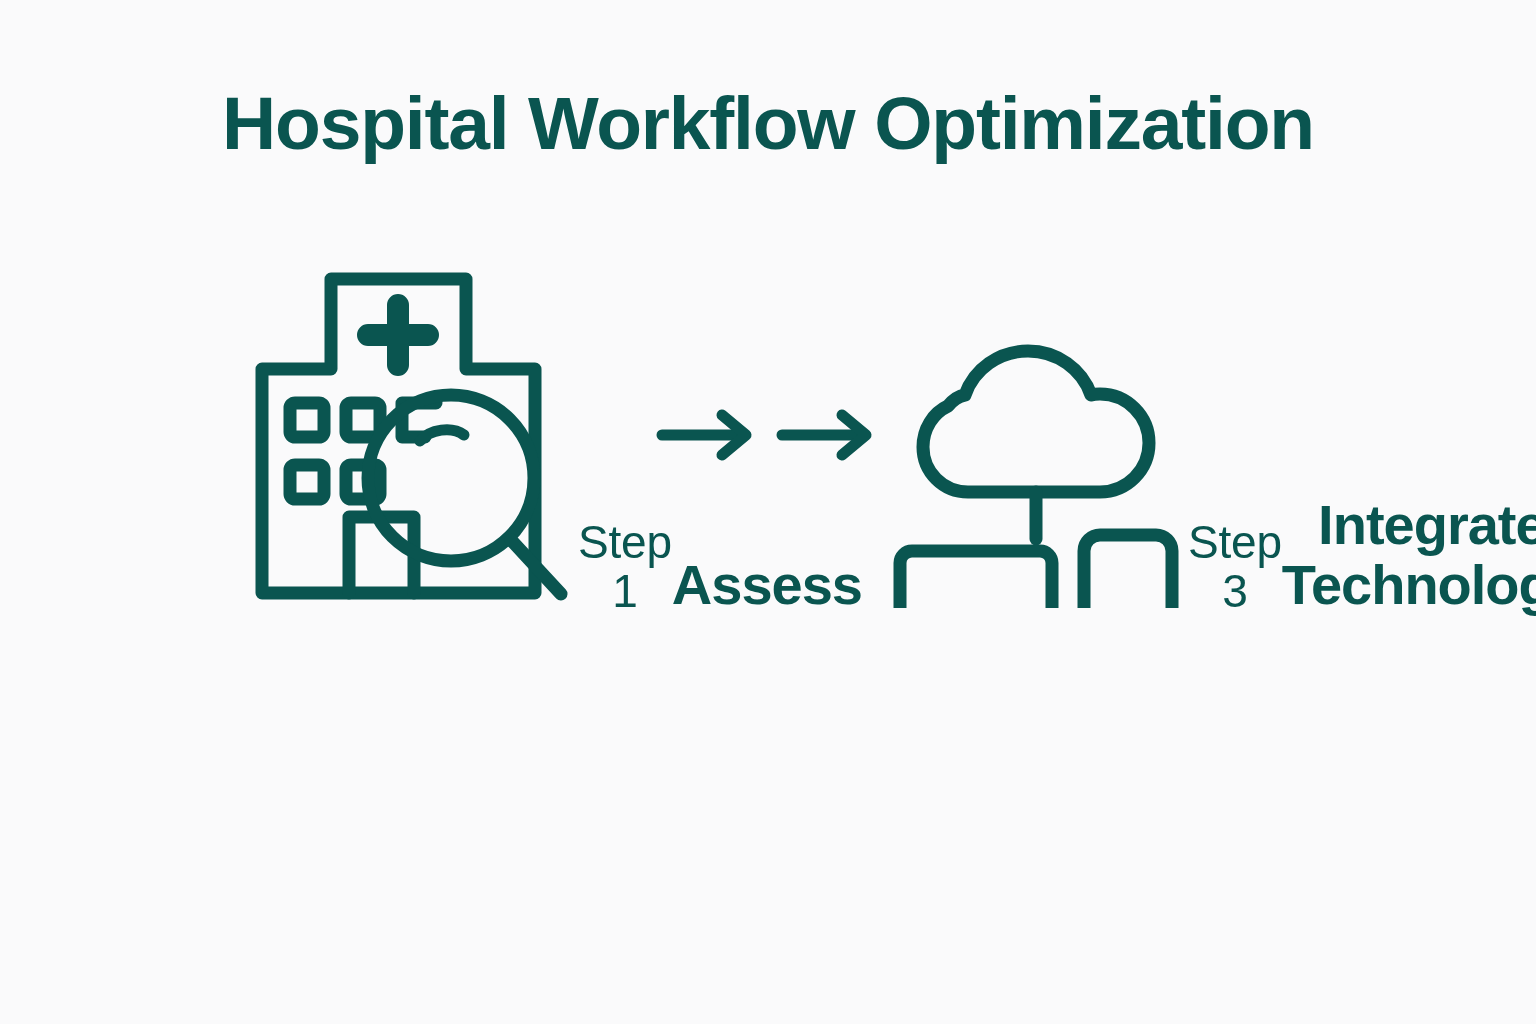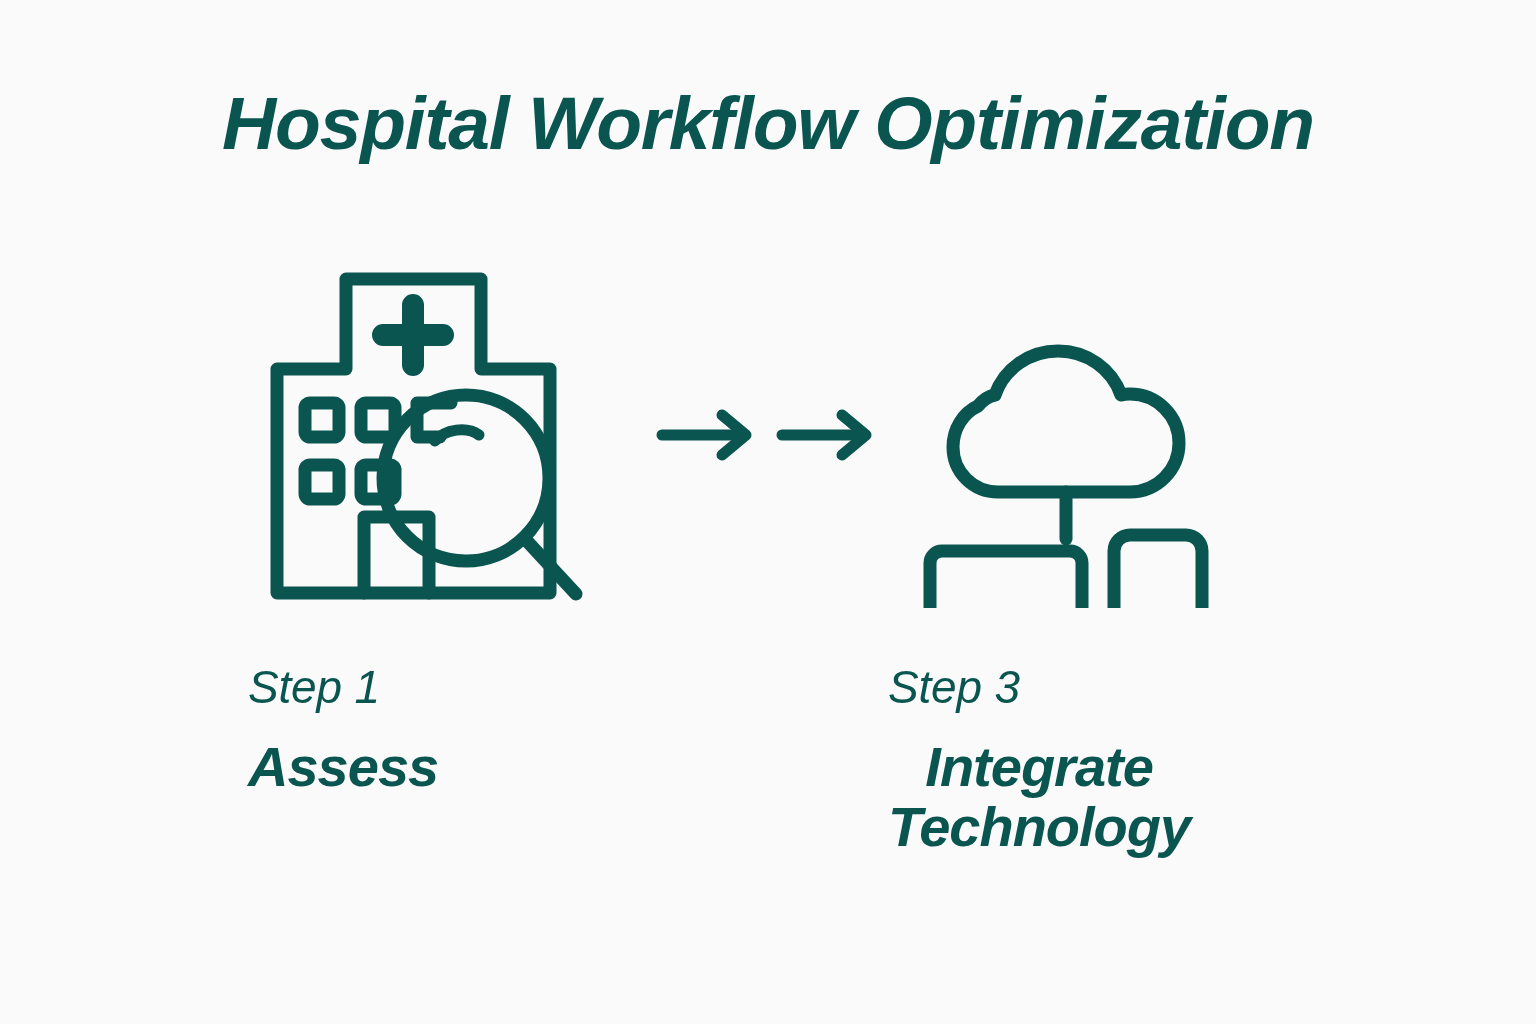--- a/index.html
+++ b/index.html
@@ -12,21 +12,20 @@
     background: #fafafb;
     font-family: "Liberation Sans", sans-serif;
     overflow: hidden;
   }
 
   #page {
     position: relative;
     width: 1536px;
     height: 1024px;
     background: #fafafb;
-    font-style: italic;
   }
 
   
   #title {
     position: absolute;
     top: 86px;
     left: 0;
     width: 1536px;
     text-align: center;
     font-size: 75px;
@@ -45,23 +44,22 @@
     width: 1536px;
     display: flex;
     flex-direction: row;
     align-items: flex-start;
     justify-content: center;
   }
 
   .step-col {
     width: 400px;
     display: flex;
-    flex-direction: column;
-    align-items: flex-start;
-    gap: 8px;
+    flex-direction: row;
+    align-items: flex-end;
   }
 
   .icon-box {
     height: 360px;
     width: 360px;
     display: flex;
     align-items: center;
     justify-content: center;
   }
   .icon-box svg {

